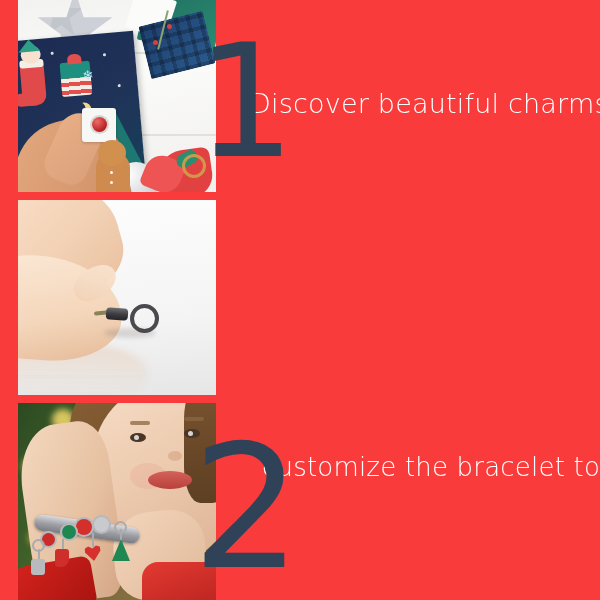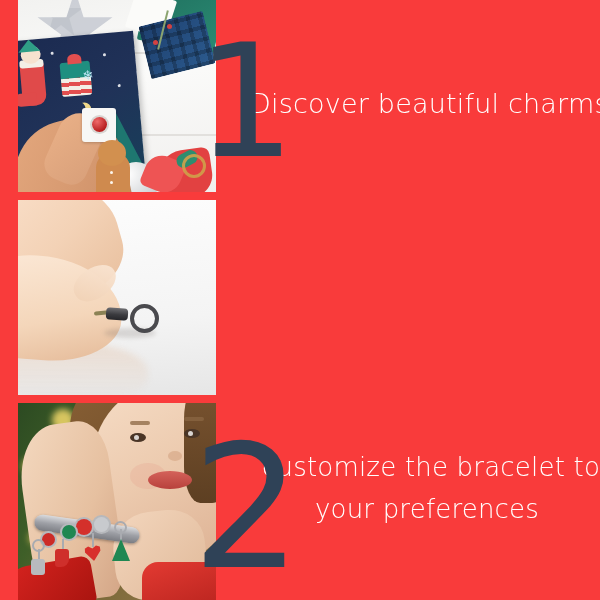--- a/index.html
+++ b/index.html
@@ -660,21 +660,20 @@
         <div class="p2-clasp-pin"></div>
         <div class="p2-clasp-body"></div>
         <div class="p2-clasp-ring"></div>
       </div>
     </div>
 
     <div class="numeral" id="numeral-2">2</div>
 
     <div class="caption" id="caption-2">
       <span class="line">customize the bracelet to</span>
-      <span class="line">your preferences</span>
     </div>
   </div>
 
   <div class="step" id="step-3">
 
     <div class="photo">
       <div class="photo-inner">
         <div class="p3-bg"></div>
 
         <div class="p3-bokeh" style="left:34px; top:6px;  width:22px; height:22px; background:#f3d96a; opacity:.85;"></div>

